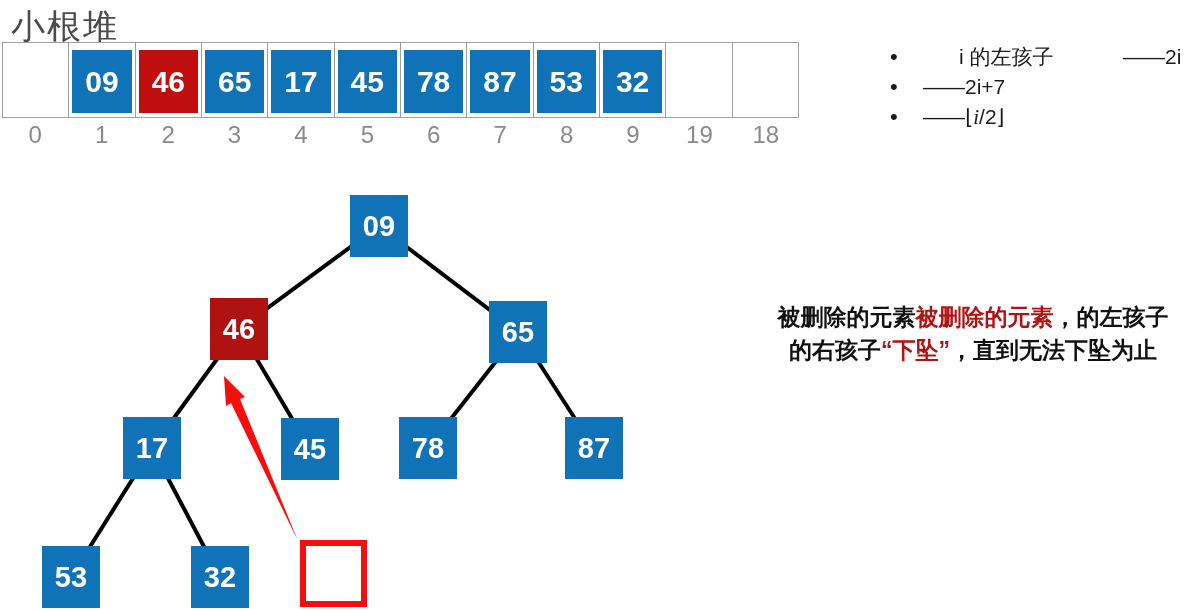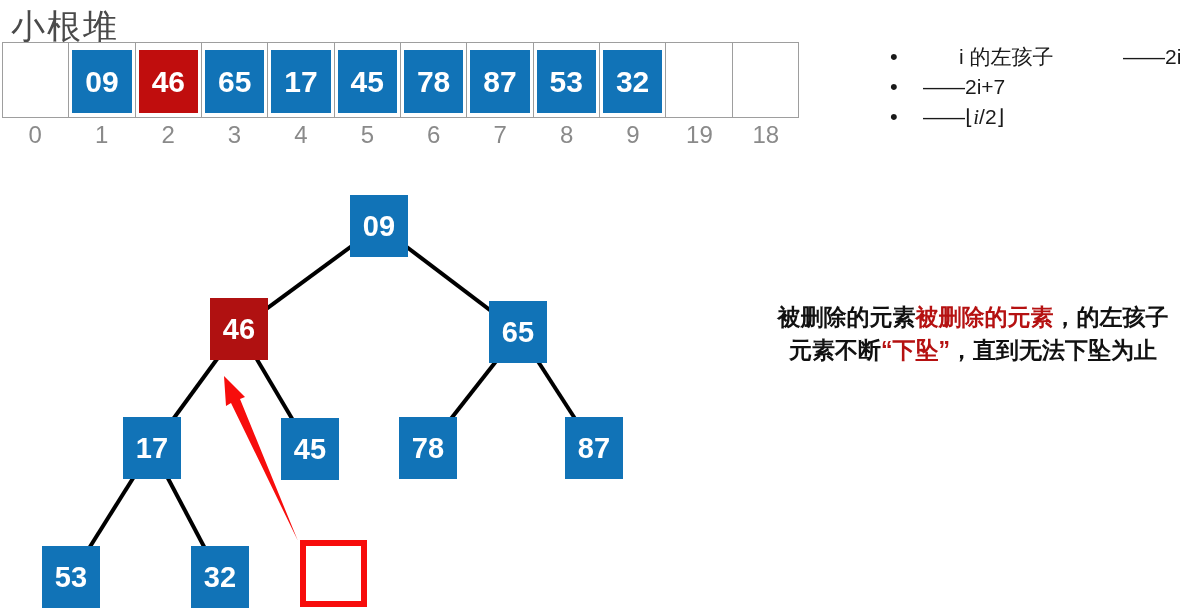--- a/index.html
+++ b/index.html
@@ -144,16 +144,16 @@
   <div class="tnode" style="left:281px;top:418px;">45</div>
   <div class="tnode" style="left:399px;top:417px;">78</div>
   <div class="tnode" style="left:565px;top:417px;">87</div>
   <div class="tnode" style="left:42px;top:546px;">53</div>
   <div class="tnode" style="left:191px;top:546px;">32</div>
 
   <div class="placeholder"></div>
 
   <div class="note">
     <div><span>被删除的元素</span><span class="red">被删除的元素</span><span>，的左孩子</span></div>
-    <div><span>元素不断</span><span class="red">“下坠”</span><span>，直到无法下坠为止</span></div>
+    <div><span>的右孩子</span><span class="red">“下坠”</span><span>，直到无法下坠为止</span></div>
   </div>
 
 </div>
 
 </body></html>

